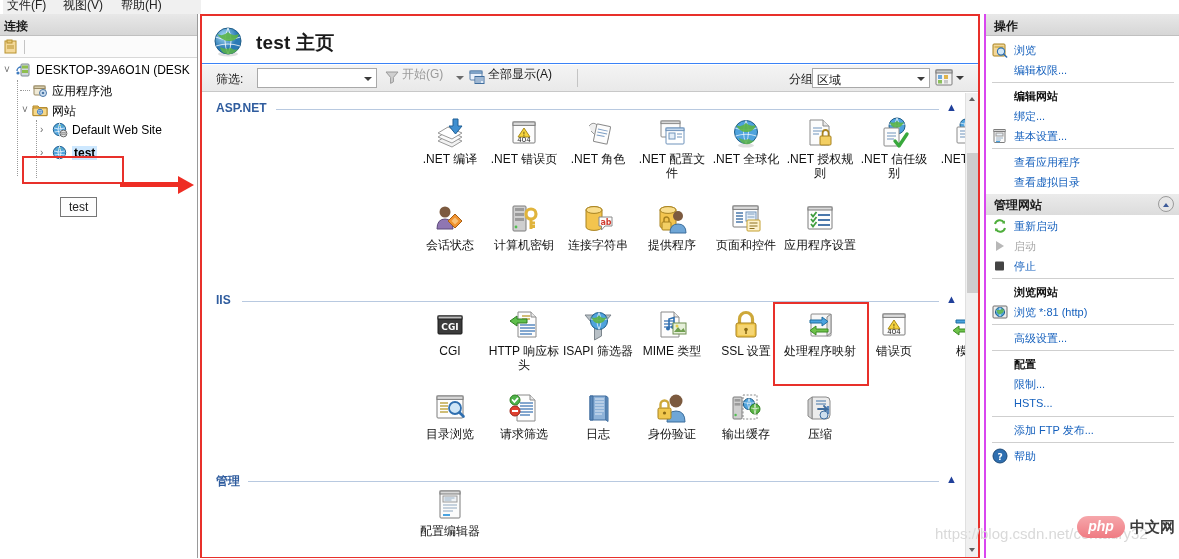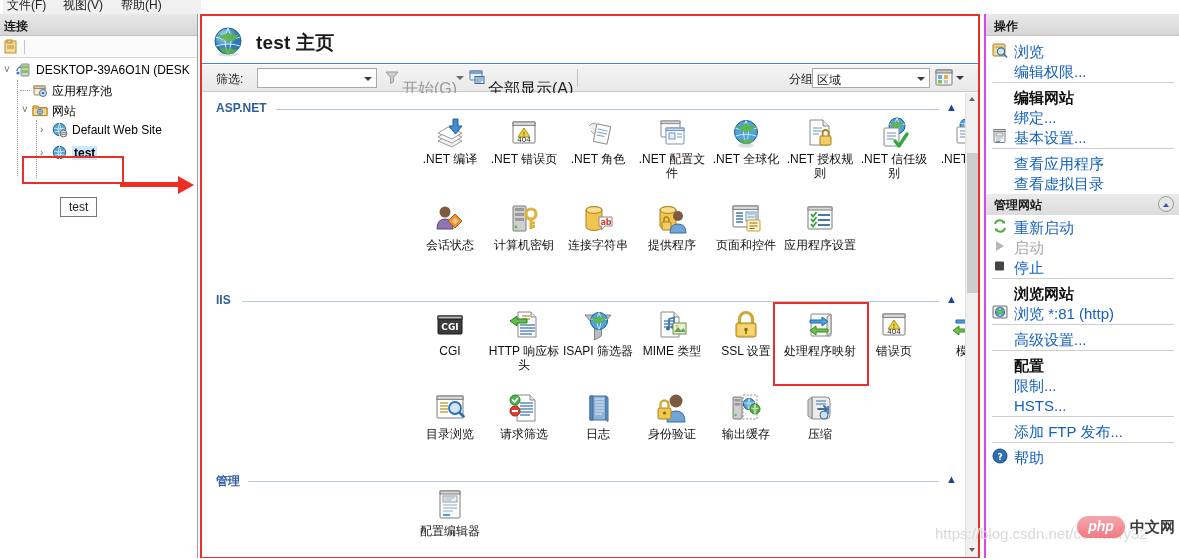--- a/index.html
+++ b/index.html
@@ -147,22 +147,22 @@
     background: #fff; border: 1px solid #a9a9a9;
   }
   .fb-combo .carret {
     position: absolute; right: 4px; top: 8px;
     width: 0; height: 0;
     border-left: 4px solid transparent;
     border-right: 4px solid transparent;
     border-top: 4px solid #3b3b3b;
   }
   .fb-btn {
-    position: absolute; top: 14px; height: 18px;
-    font-size: 16px; white-space: nowrap;
+    position: absolute; top: 1px; height: 18px;
+    font-size: 12px; white-space: nowrap;
   }
   .fb-btn .lbl { color: #9a9a9a; }
   .fb-btn .lbl.act { color: #1a1a1a; }
   .fb-ico { position: absolute; top: 4px; width: 16px; height: 16px; }
   .fb-drop {
     position: absolute; top: 11px;
     width: 0; height: 0;
     border-left: 4px solid transparent;
     border-right: 4px solid transparent;
     border-top: 4px solid #6b6b6b;
@@ -296,21 +296,21 @@
     border-bottom: 4px solid #3d5b99;
   }
   .rp-item {
     position: absolute; left: 0; width: 194px; height: 20px;
   }
   .rp-item .ri-ico {
     position: absolute; left: 6px; top: 2px; width: 16px; height: 16px;
   }
   .rp-item .ri-lbl {
     position: absolute; left: 28px; top: 3px;
-    font-size: 15px; color: #1560bd; white-space: nowrap;
+    font-size: 11px; color: #1560bd; white-space: nowrap;
   }
   .rp-item.bold .ri-lbl { color: #111; font-weight: bold; }
   .rp-item.disabled .ri-lbl { color: #a6a6a6; }
   .rp-sep {
     position: absolute; left: 6px; width: 182px; height: 1px;
     background: #cfcfcf;
   }
 
   
   .wm-url {

